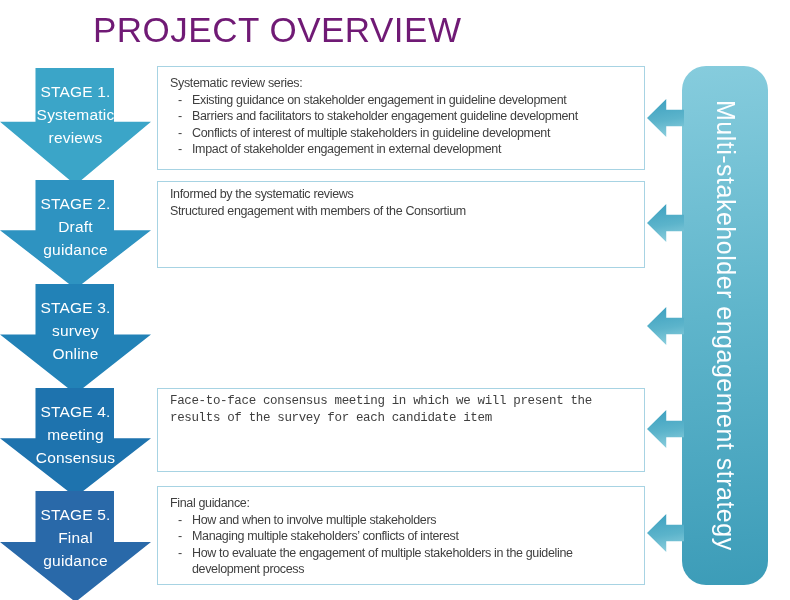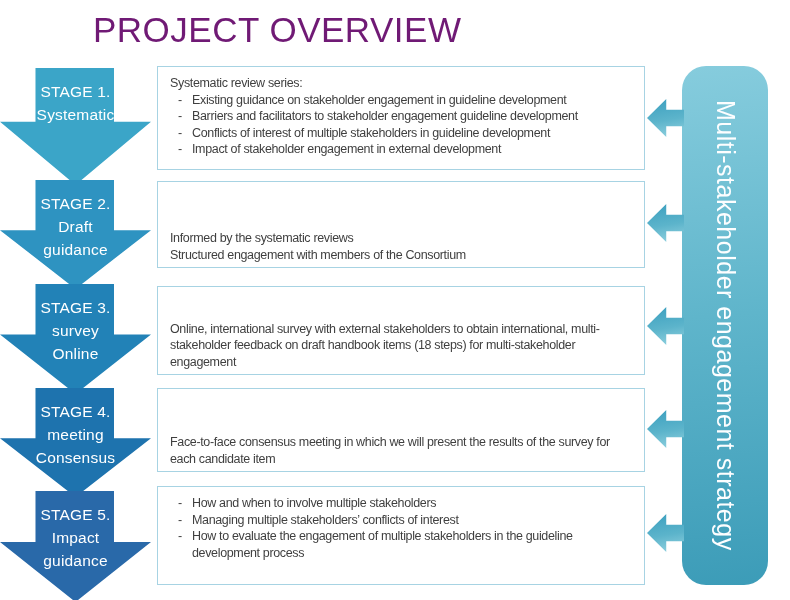--- a/index.html
+++ b/index.html
@@ -10,21 +10,21 @@
   
   .stage{position:absolute;left:0;width:151px;color:#fff;text-align:center;
          clip-path:polygon(23.5% 0,75.5% 0,75.5% 46%,100% 46%,50% 100%,0% 46%,23.5% 46%);}
   .stage-line{font-size:15.5px;line-height:23px;letter-spacing:.2px;}
   .stage-pad{padding-top:12px;}
   
   .box{position:absolute;left:157px;width:488px;box-sizing:border-box;
        border:1.5px solid #a7d3e3;background:#fff;color:#3f3f3f;
        font-size:12.5px;line-height:16.5px;letter-spacing:-.35px;}
   .box-list{padding:8px 12px 0 12px;}
-  .box-center{display:flex;align-items:flex-end;padding:4px 12px;}
+  .box-center{display:flex;align-items:flex-start;padding:4px 12px;}
   .bullet-row{display:flex;}
   .dash{width:14px;flex:0 0 14px;margin-left:8px;}
   .bullet-text{flex:1;}
   
   .banner{position:absolute;left:682px;top:66px;width:86px;height:519px;border-radius:24px;
           background:linear-gradient(175deg,#86ccdd 0%,#5fb5cb 48%,#3c9cb8 100%);
           display:flex;align-items:center;justify-content:center;}
   .banner-text{writing-mode:vertical-rl;text-orientation:mixed;color:#fdfeff;
                font-size:25px;letter-spacing:.5px;white-space:nowrap;}
   
@@ -35,39 +35,40 @@
 </head>
 <body>
 
 <div class="slide">
 
   <div class="title">PROJECT OVERVIEW</div>
 
   <div class="stage stage-pad" style="top: 68px; height: 105px; background: rgb(59, 165, 200);">
     <div class="stage-line">STAGE 1.</div>
     <div class="stage-line">Systematic</div>
+    <div class="stage-line">reviews</div>
   </div>
   <div class="stage stage-pad" style="top: 180px; height: 97px; background: rgb(46, 147, 193);">
     <div class="stage-line">STAGE 2.</div>
     <div class="stage-line">Draft</div>
     <div class="stage-line">guidance</div>
   </div>
   <div class="stage stage-pad" style="top: 284px; height: 98px; background: rgb(34, 130, 183);">
     <div class="stage-line">STAGE 3.</div>
     <div class="stage-line">survey</div>
     <div class="stage-line">Online</div>
   </div>
   <div class="stage stage-pad" style="top: 388px; height: 97px; background: rgb(30, 115, 174);">
     <div class="stage-line">STAGE 4.</div>
     <div class="stage-line">meeting</div>
     <div class="stage-line">Consensus</div>
   </div>
   <div class="stage stage-pad" style="top: 491px; height: 99px; background: rgb(41, 105, 169);">
     <div class="stage-line">STAGE 5.</div>
-    <div class="stage-line">Impact</div>
+    <div class="stage-line">Final</div>
     <div class="stage-line">guidance</div>
   </div>
 
   <div class="box box-list" style="top:66px;height:104px;">
     <div>Systematic review series:</div>
     <div class="bullet-row">
       <span class="dash">-</span>
       <span class="bullet-text">Existing guidance on stakeholder engagement in guideline development</span>
     </div>
     <div class="bullet-row">
@@ -84,29 +85,27 @@
     </div>
   </div>
 
   <div class="box box-center" style="top:181px;height:87px;">
     <div>
       <div>Informed by the systematic reviews</div>
       <div>Structured engagement with members of the Consortium</div>
     </div>
   </div>
 
-  <div class="box box-center" style="top:286px;height:89px;">
-    <div>Online, international  survey with external stakeholders to obtain international, multi-stakeholder feedback on draft handbook items (18 steps) for multi-stakeholder engagement</div>
-  </div>
 
-  <div class="box box-center" style="top:388px;height:84px;">
+  <div class="box box-center" style="top:388px;height:84px;font-family:Liberation Mono, monospace;">
     <div>Face-to-face consensus meeting in which we will present the results of the survey for each candidate item</div>
   </div>
 
   <div class="box box-list" style="top:486px;height:99px;">
+    <div>Final guidance:</div>
     <div class="bullet-row">
       <span class="dash">-</span>
       <span class="bullet-text">How and when to involve multiple stakeholders</span>
     </div>
     <div class="bullet-row">
       <span class="dash">-</span>
       <span class="bullet-text">Managing multiple stakeholders’ conflicts of interest</span>
     </div>
     <div class="bullet-row">
       <span class="dash">-</span>

